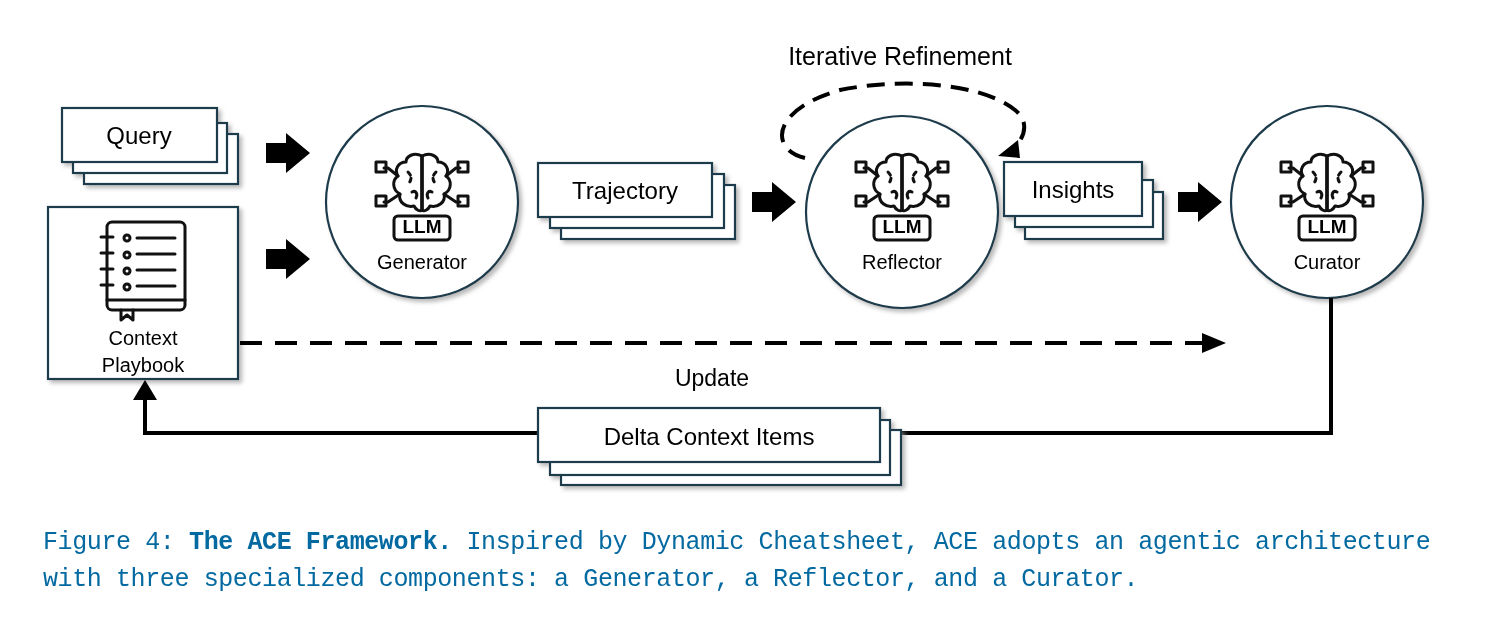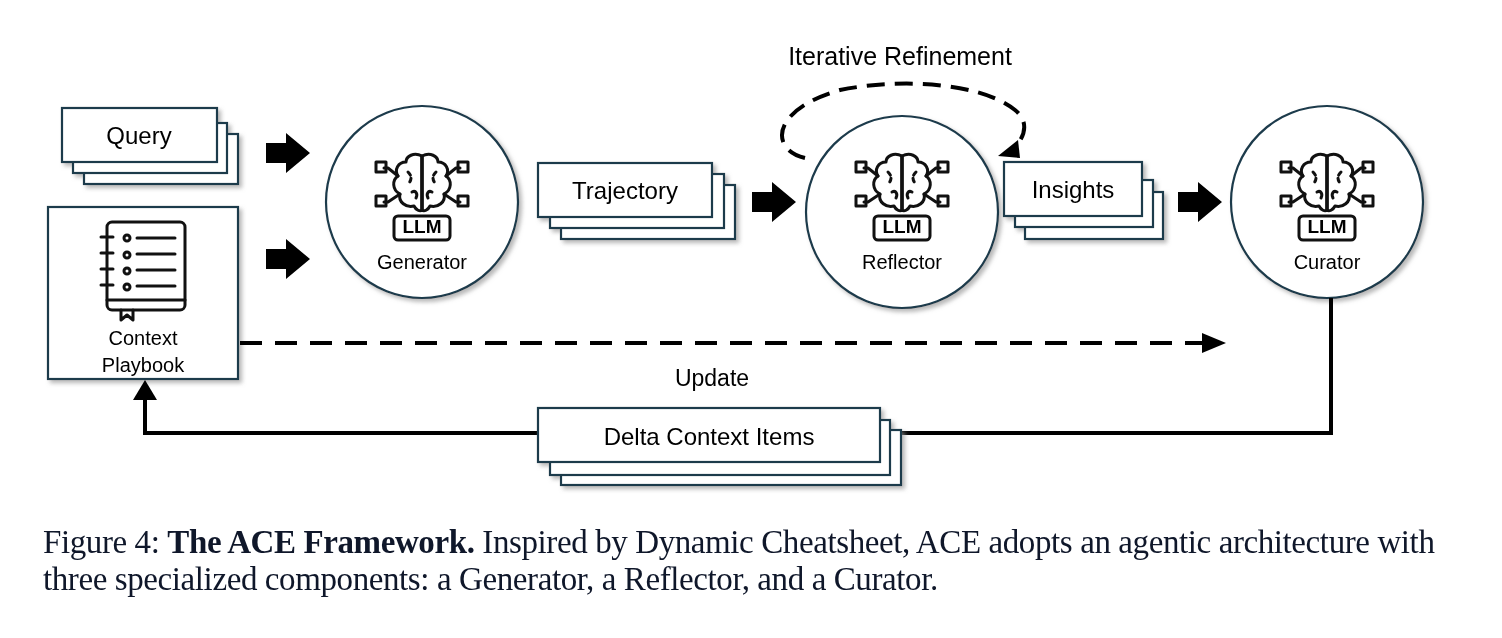--- a/index.html
+++ b/index.html
@@ -1,22 +1,22 @@
 <!DOCTYPE html>
 <html><head>
 <meta charset="utf-8">
 <style>
   html, body { margin:0; padding:0; background:#ffffff; }
   body { width:1502px; height:638px; position:relative; overflow:hidden; }
   #diagram { position:absolute; left:0; top:0; }
   .lbl { font-family:"Liberation Sans", sans-serif; fill:#000; }
   .caption {
     position:absolute; left:43px; top:524px; width:1440px;
-    font-family:Liberation Serif, serif;
-    font-size:33px; line-height:37px; color:#0f172a;
+    font-family:Liberation Mono, monospace;
+    font-size:25px; line-height:37px; color:#0369a1;
     letter-spacing:-0.4px;
   }
   .caption b { font-weight:bold; }
 </style>
 </head>
 <body>
 
 <svg id="diagram" width="1502" height="520" viewBox="0 0 1502 520" xmlns="http://www.w3.org/2000/svg">
   <defs>
     <filter id="sh" x="-10%" y="-10%" width="130%" height="130%">

